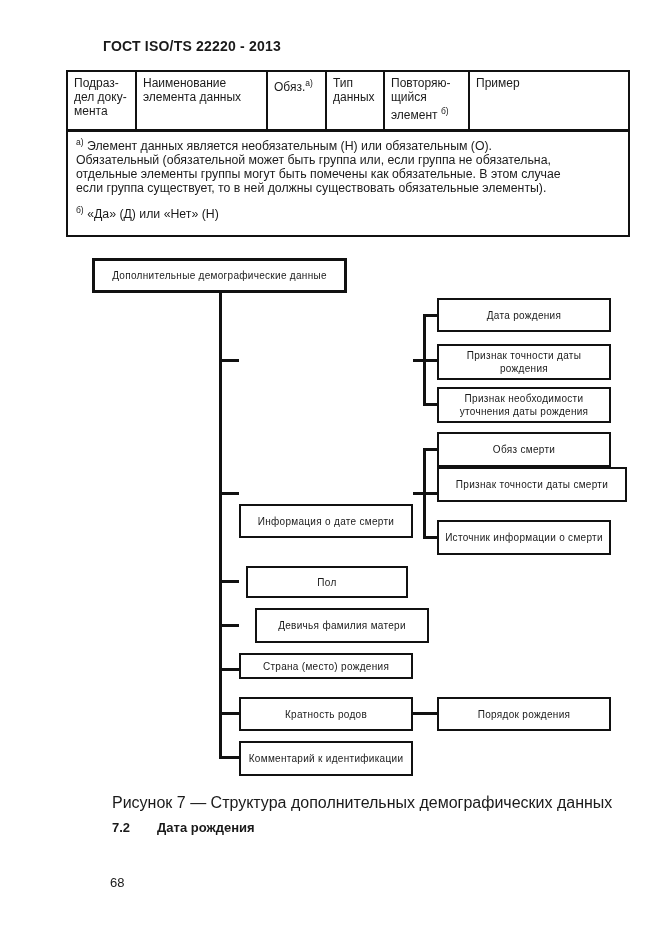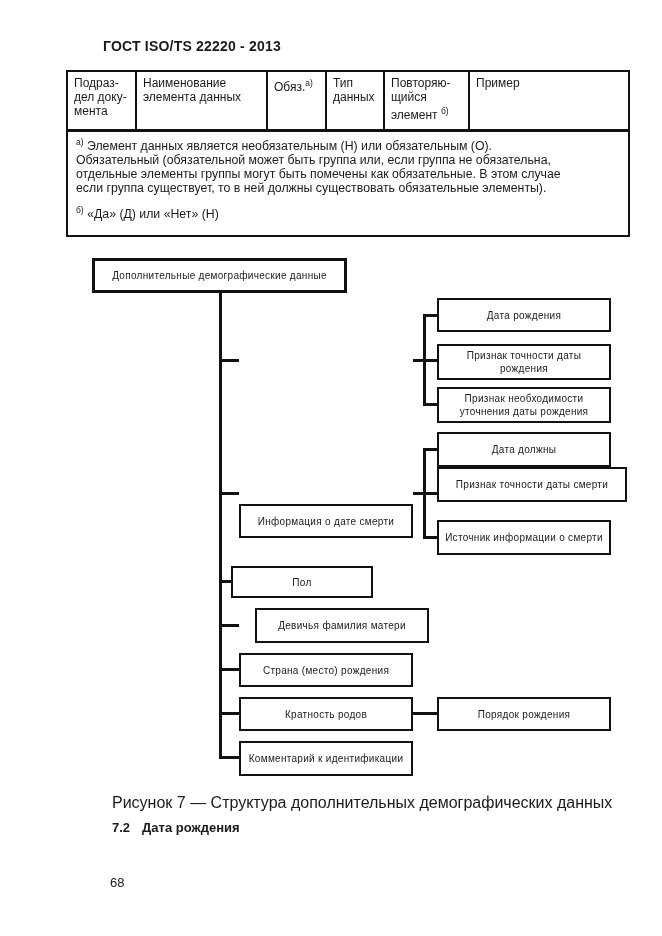--- a/index.html
+++ b/index.html
@@ -21,21 +21,21 @@
   .node{
     position:absolute;box-sizing:border-box;border:2px solid #111;background:#fff;
     display:flex;align-items:center;justify-content:center;text-align:center;
     font-size:10px;line-height:13px;letter-spacing:.3px;padding:2px 4px;
   }
   .node.root{border-width:3px;}
   .ln{position:absolute;background:#111;}
   
   .figure-caption{position:absolute;left:112px;top:794px;font-size:16px;}
   .section-heading{position:absolute;left:112px;top:820px;font-size:13px;font-weight:bold;}
-  .section-heading .num{margin-right:12px;text-align:right;}
+  .section-heading .num{margin-right:27px;text-align:right;}
   .page-number{position:absolute;left:110px;top:875px;font-size:13px;}
 </style>
 </head>
 <body>
 
 <div class="page">
 
   <div class="doc-title">ГОСТ ISO/TS 22220 - 2013</div>
 
   <table class="spec-table">
@@ -89,27 +89,27 @@
 
   <div class="ln" style="left:413px;top:712px;width:24px;height:3px"></div>
 
   <div class="node root" style="left:92px;top:258px;width:255px;height:35px">Дополнительные демографические данные</div>
 
   <div class="node" style="left:437px;top:298px;width:174px;height:34px">Дата рождения</div>
   <div class="node" style="left:437px;top:344px;width:174px;height:36px">Признак точности даты рождения</div>
   <div class="node" style="left:437px;top:387px;width:174px;height:36px">Признак необходимости уточнения даты рождения</div>
 
   <div class="node" style="left:239px;top:504px;width:174px;height:34px">Информация о дате смерти</div>
-  <div class="node" style="left:437px;top:432px;width:174px;height:35px">Дата должны</div>
+  <div class="node" style="left:437px;top:432px;width:174px;height:35px">Обяз смерти</div>
   <div class="node" style="left:437px;top:467px;width:190px;height:35px">Признак точности даты смерти</div>
   <div class="node" style="left:437px;top:520px;width:174px;height:35px">Источник информации о смерти</div>
 
-  <div class="node" style="left:231px;top:566px;width:142px;height:32px">Пол</div>
+  <div class="node" style="left:246px;top:566px;width:162px;height:32px">Пол</div>
   <div class="node" style="left:255px;top:608px;width:174px;height:35px">Девичья фамилия матери</div>
-  <div class="node" style="left:239px;top:653px;width:174px;height:34px">Страна (место) рождения</div>
+  <div class="node" style="left:239px;top:653px;width:174px;height:26px">Страна (место) рождения</div>
   <div class="node" style="left:239px;top:697px;width:174px;height:34px">Кратность родов</div>
   <div class="node" style="left:437px;top:697px;width:174px;height:34px">Порядок рождения</div>
   <div class="node" style="left:239px;top:741px;width:174px;height:35px">Комментарий к идентификации</div>
 
   <div class="figure-caption">Рисунок 7 — Структура дополнительных демографических данных</div>
   <div class="section-heading">
     <span class="num">7.2</span><span>Дата рождения</span>
   </div>
   <div class="page-number">68</div>
 

